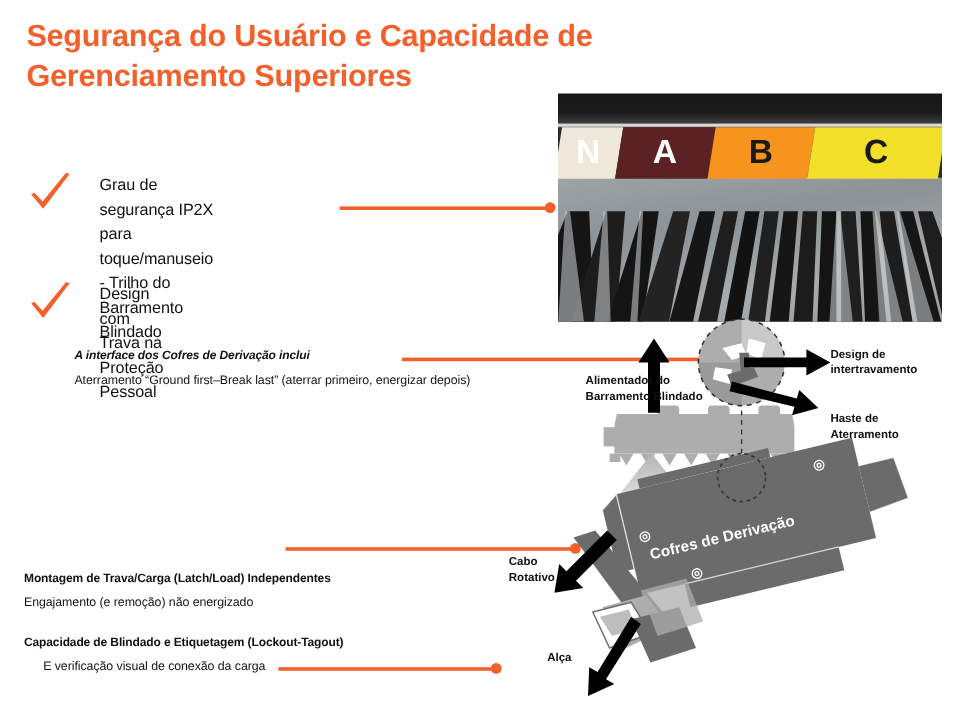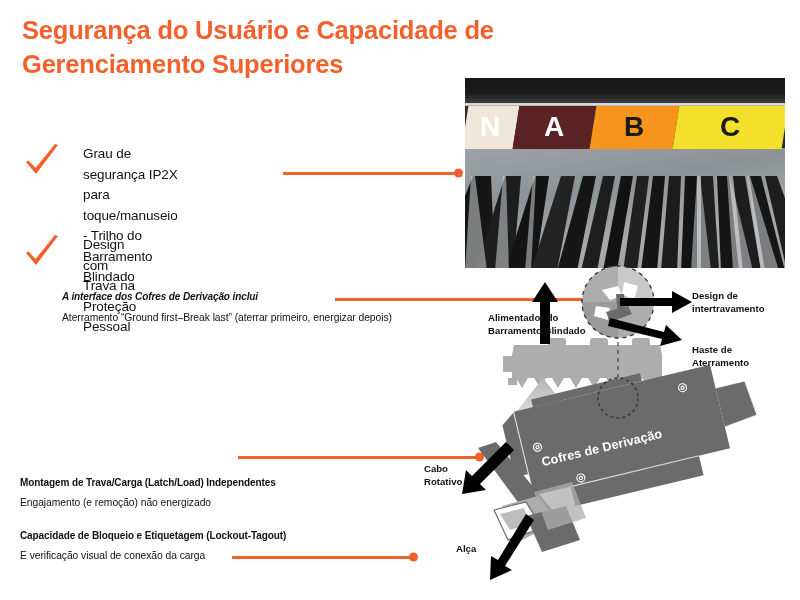--- a/index.html
+++ b/index.html
@@ -148,22 +148,22 @@
   </div>
   <div class="leader dotted-end" style="left:335px;top:298px;width:298px;"></div>
 
   <div class="tb" style="left:20px;top:427px;width:400px;margin-top:48px;">
     <div class="hd">Montagem de Trava/Carga (Latch/Load) Independentes</div>
     <div class="sub" style="margin-top:5px;">Engajamento (e remoção) não energizado</div>
   </div>
   <div class="leader dotted-end" style="left:238px;top:456px;width:242px;"></div>
 
   <div class="tb" style="left:20px;top:528px;width:400px;">
-    <div class="hd">Capacidade de Bloqueio e Etiquetagem (Lockout-Tagout)</div>
-    <div class="sub" style="margin-top:5px;">E verificação visual de conexão da carga</div>
+    <div class="hd">Capacidade de Blindado e Etiquetagem (Lockout-Tagout)</div>
+    <div class="sub" style="margin-top:5px;margin-left:16px;">E verificação visual de conexão da carga</div>
   </div>
   <div class="leader dotted-end" style="left:232px;top:556px;width:182px;"></div>
 
   <div class="dg">
     <svg width="370" height="340" viewBox="0 0 370 340">
       <defs>
         <linearGradient id="gradArrow" x1="0" y1="1" x2="0" y2="0">
           <stop offset="0%" stop-color="#ffffff"></stop>
           <stop offset="55%" stop-color="#d9d9d9"></stop>
           <stop offset="100%" stop-color="#b4b4b4"></stop>

